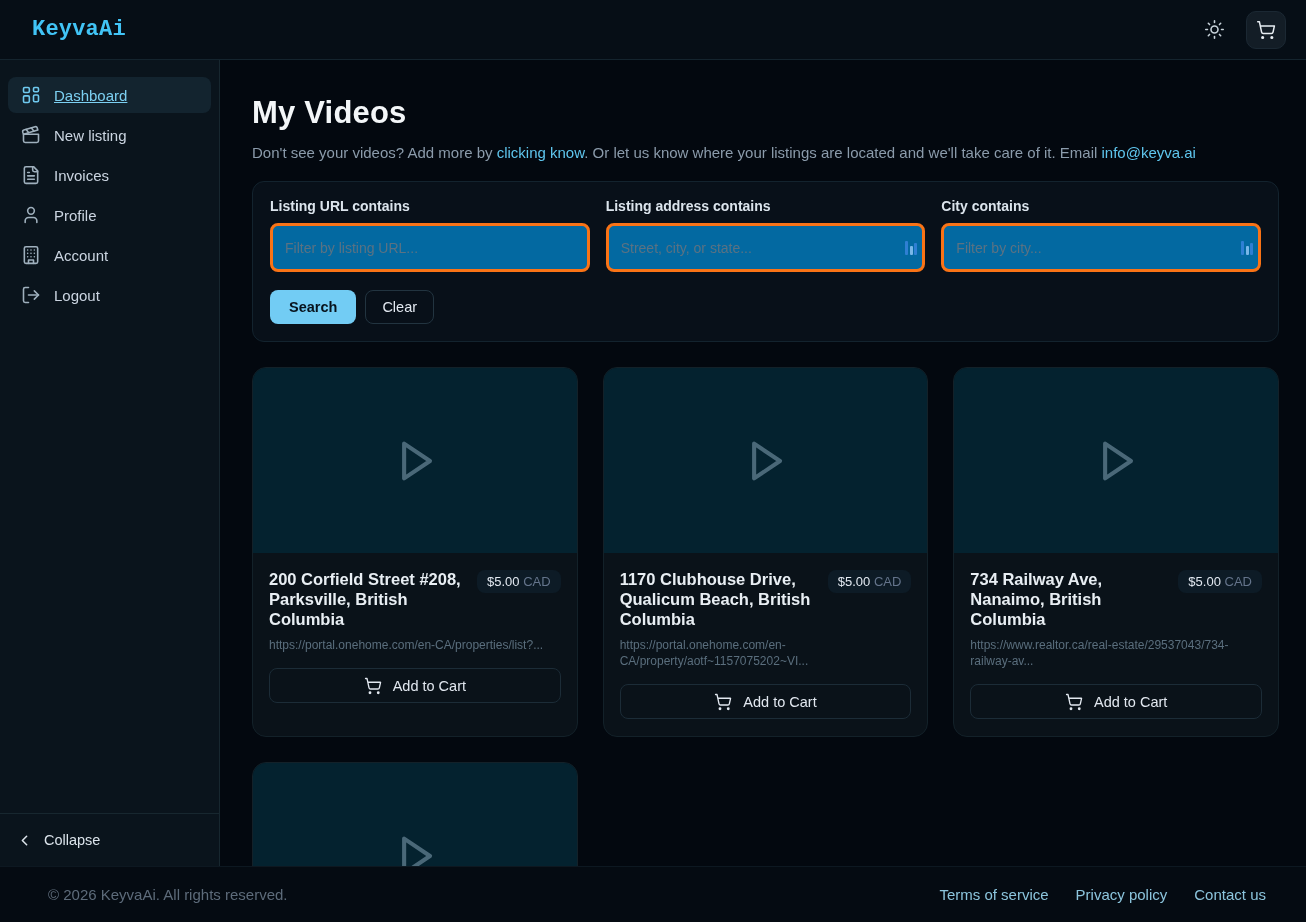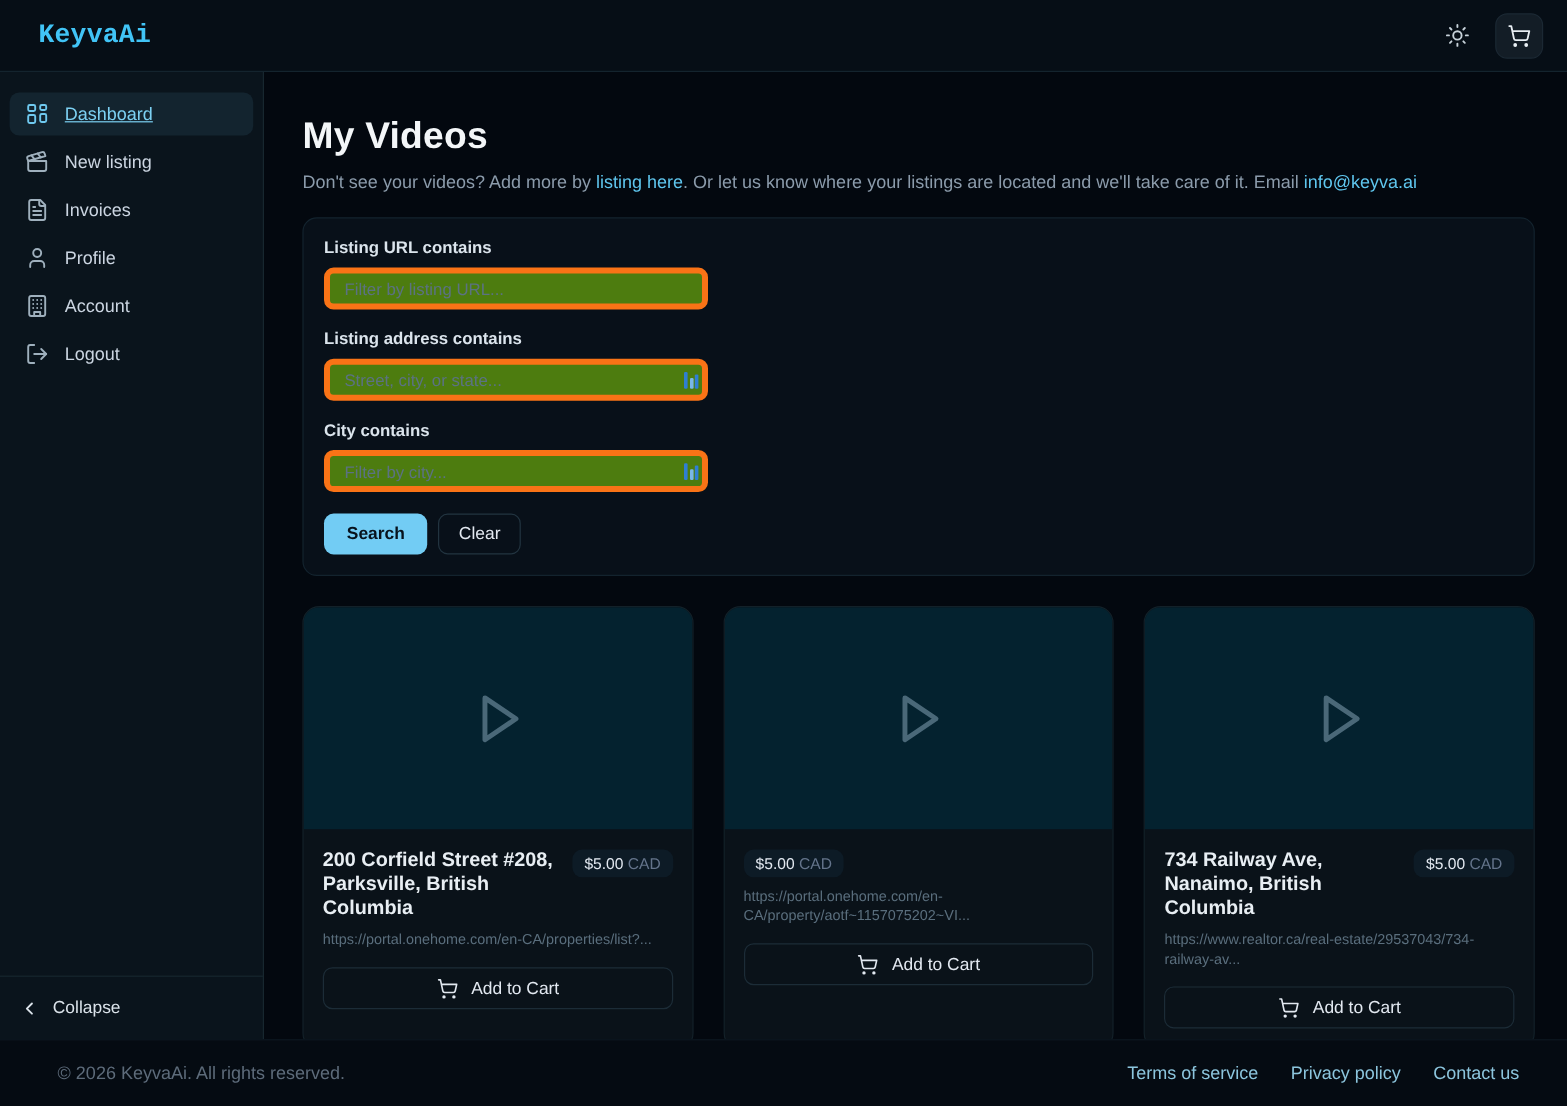--- a/index.html
+++ b/index.html
@@ -69,27 +69,27 @@
   .page-desc a { color:#5fc6ee; text-decoration:none; cursor:pointer; }
 
   
   .filter-panel {
     margin-top:20px;
     background:#081019;
     border:1px solid #13232e;
     border-radius:12px;
     padding:16px 17px 17px 17px;
   }
-  .filter-row { display:flex; gap:16px;flex-direction:column; }
+  .filter-row { display:flex; gap:16px; }
   .filter-field { width:320px; }
   .filter-label { font-size:14px; font-weight:600; color:#dbe4ec; margin-bottom:9px; }
   .input-wrap { position:relative; }
   .input-wrap input {
-    width:100%; height:35px;
-    background:#4d7c0f; border:5px solid #f97316; border-radius:8px;
+    width:100%; height:49px;
+    background:#0369a1; border:3px solid #f97316; border-radius:8px;
     color:#dbe4ec; font-size:14px; padding:0 12px;
     font-family:"Liberation Sans", sans-serif; outline:none;
   }
   .input-wrap input::placeholder { color:#5b7283; }
   .autofill-ic {
     position:absolute; right:8px; top:50%; transform:translateY(-50%);
     display:flex; align-items:flex-end; gap:1.5px; height:14px;
   }
   .autofill-ic span { width:3px; background:#2f7fd3; border-radius:1px; }
   .autofill-ic span:nth-child(1){ height:14px; }
@@ -272,21 +272,21 @@
             <path d="m15 18-6-6 6-6"></path>
           </svg>
         </span>
         <span>Collapse</span>
       </div>
     </div>
   </aside>
 
   <main class="main">
     <h1 class="page-title">My Videos</h1>
-    <p class="page-desc"><span>Don't see your videos? Add more by </span><a>listing here</a><span>. Or let us know where your listings are located and we'll take care of it. Email </span><a>info@keyva.ai</a></p>
+    <p class="page-desc"><span>Don't see your videos? Add more by </span><a>clicking know</a><span>. Or let us know where your listings are located and we'll take care of it. Email </span><a>info@keyva.ai</a></p>
 
     <section class="filter-panel">
       <div class="filter-row">
         <div class="filter-field">
           <div class="filter-label">Listing URL contains</div>
           <div class="input-wrap">
             <input type="text" placeholder="Filter by listing URL..." style="">
           </div>
         </div>
         <div class="filter-field">
@@ -350,20 +350,21 @@
       <article class="card">
         <div class="thumb">
           <span class="play-ic">
             <svg width="58" height="58" viewBox="0 0 24 24" fill="none" stroke="currentColor" stroke-width="1.7" stroke-linecap="round" stroke-linejoin="round">
               <path d="M7.5 4.8 L18.2 12 L7.5 19.2 Z"></path>
             </svg>
           </span>
         </div>
         <div class="card-body">
           <div class="card-top">
+            <div class="card-title">1170 Clubhouse Drive, Qualicum Beach, British Columbia</div>
             <div class="price-badge"><span class="price-amount">$5.00</span> <span class="price-cur">CAD</span></div>
           </div>
           <div class="card-url">https://portal.onehome.com/en-CA/property/aotf~1157075202~VI...</div>
           <button class="btn-add">
             <span>
               <svg width="18" height="18" viewBox="0 0 24 24" fill="none" stroke="currentColor" stroke-width="1.8" stroke-linecap="round" stroke-linejoin="round">
                 <circle cx="8" cy="21" r="1"></circle>
                   <circle cx="19" cy="21" r="1"></circle>
                 <path d="M2.05 2.05h2l2.66 12.42a2 2 0 0 0 2 1.58h9.78a2 2 0 0 0 1.95-1.57l1.65-7.43H5.12"></path>
               </svg>

